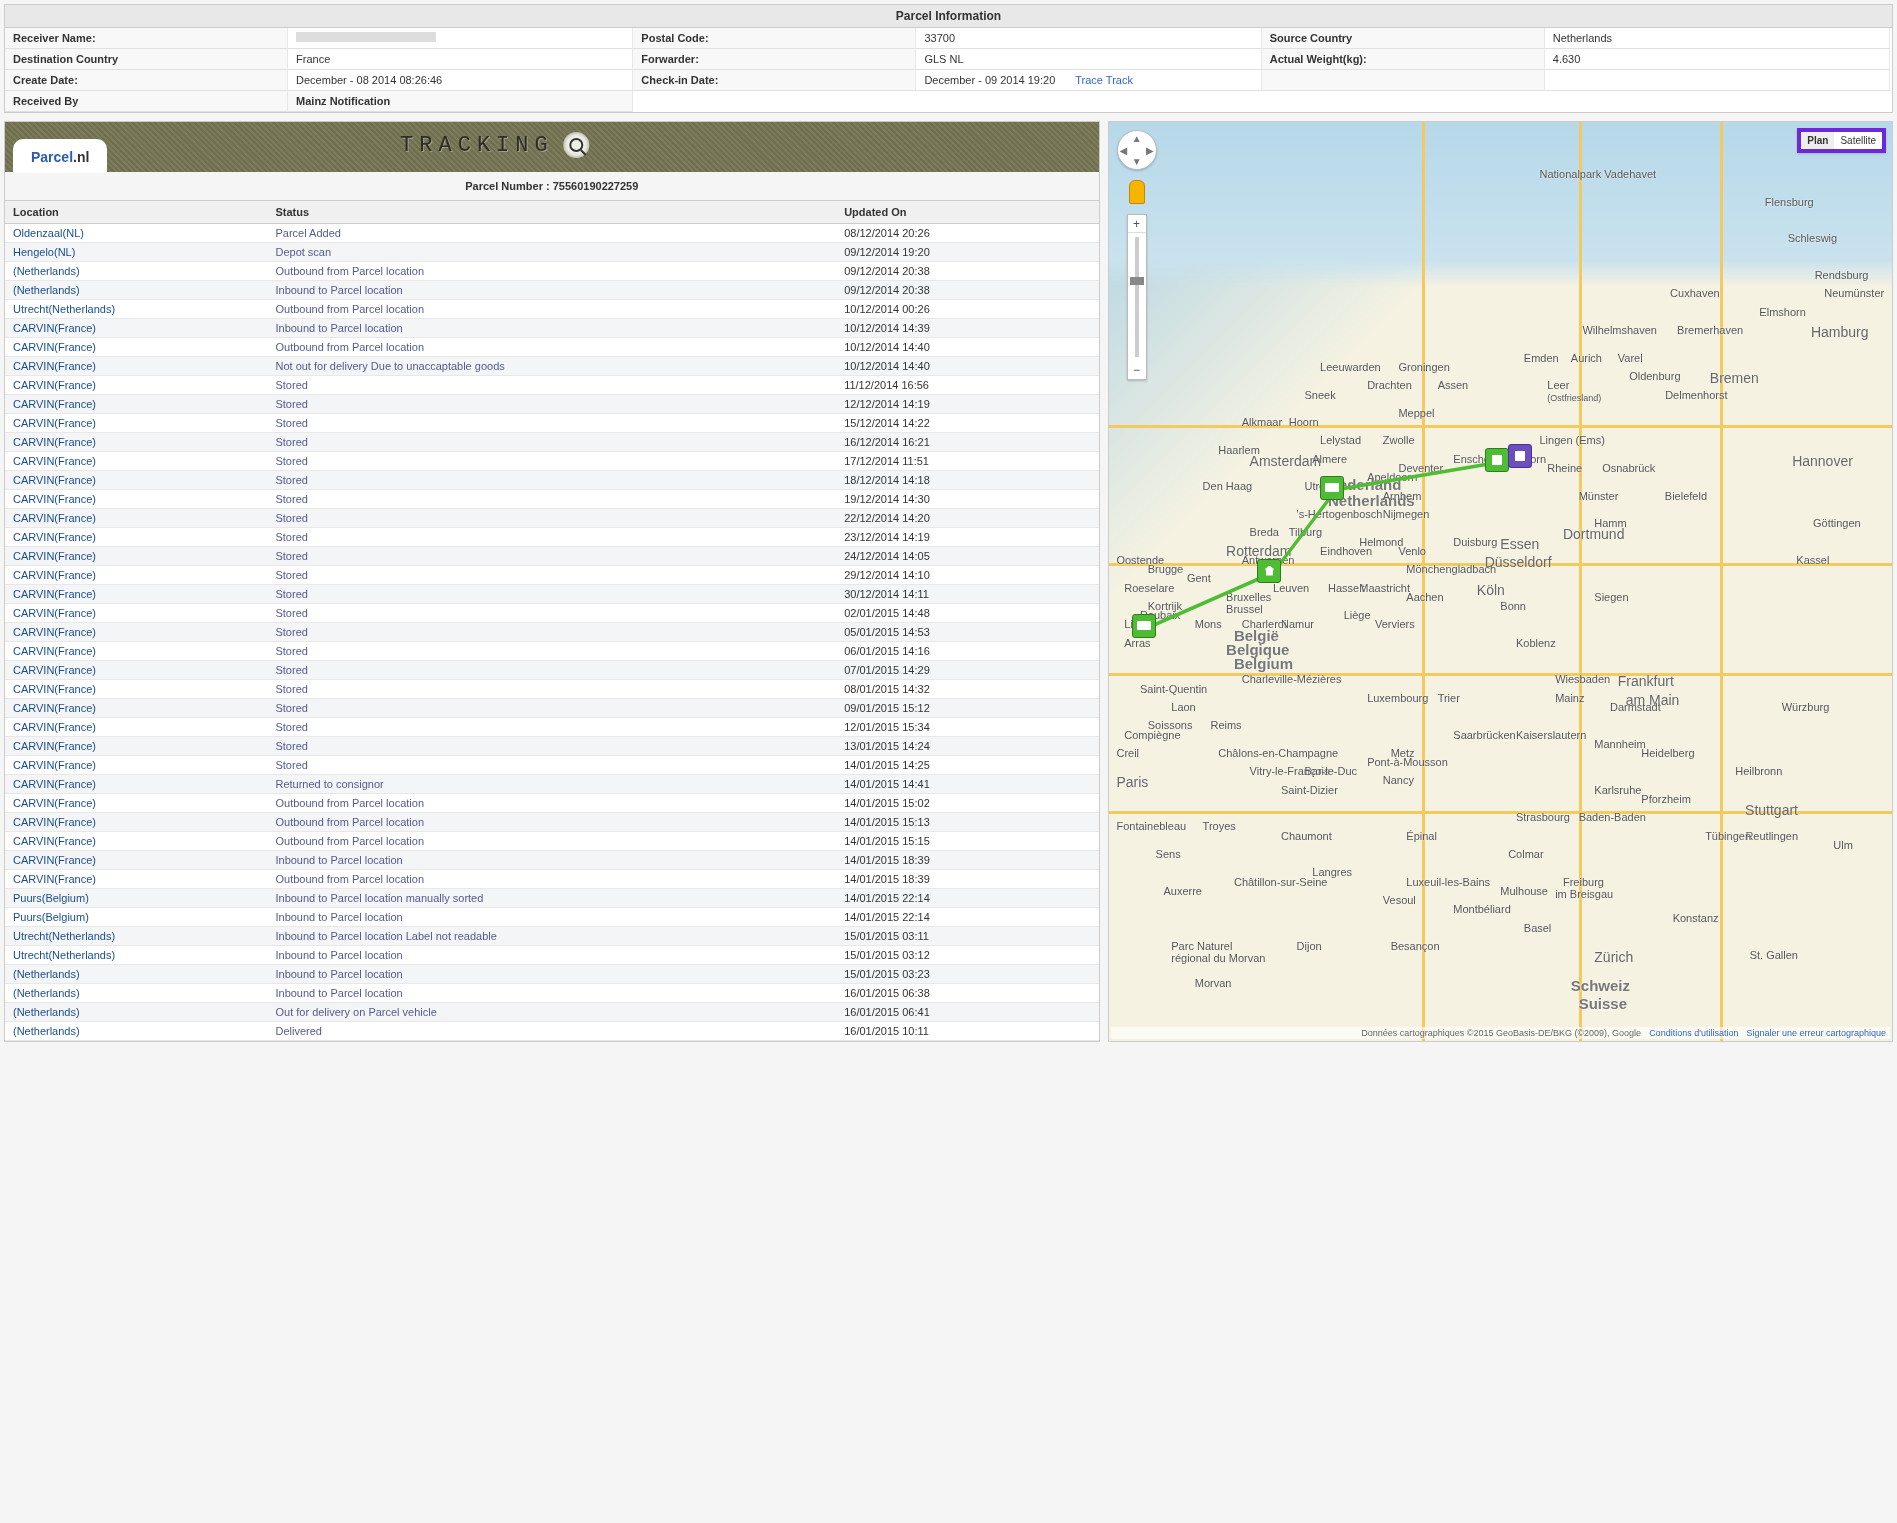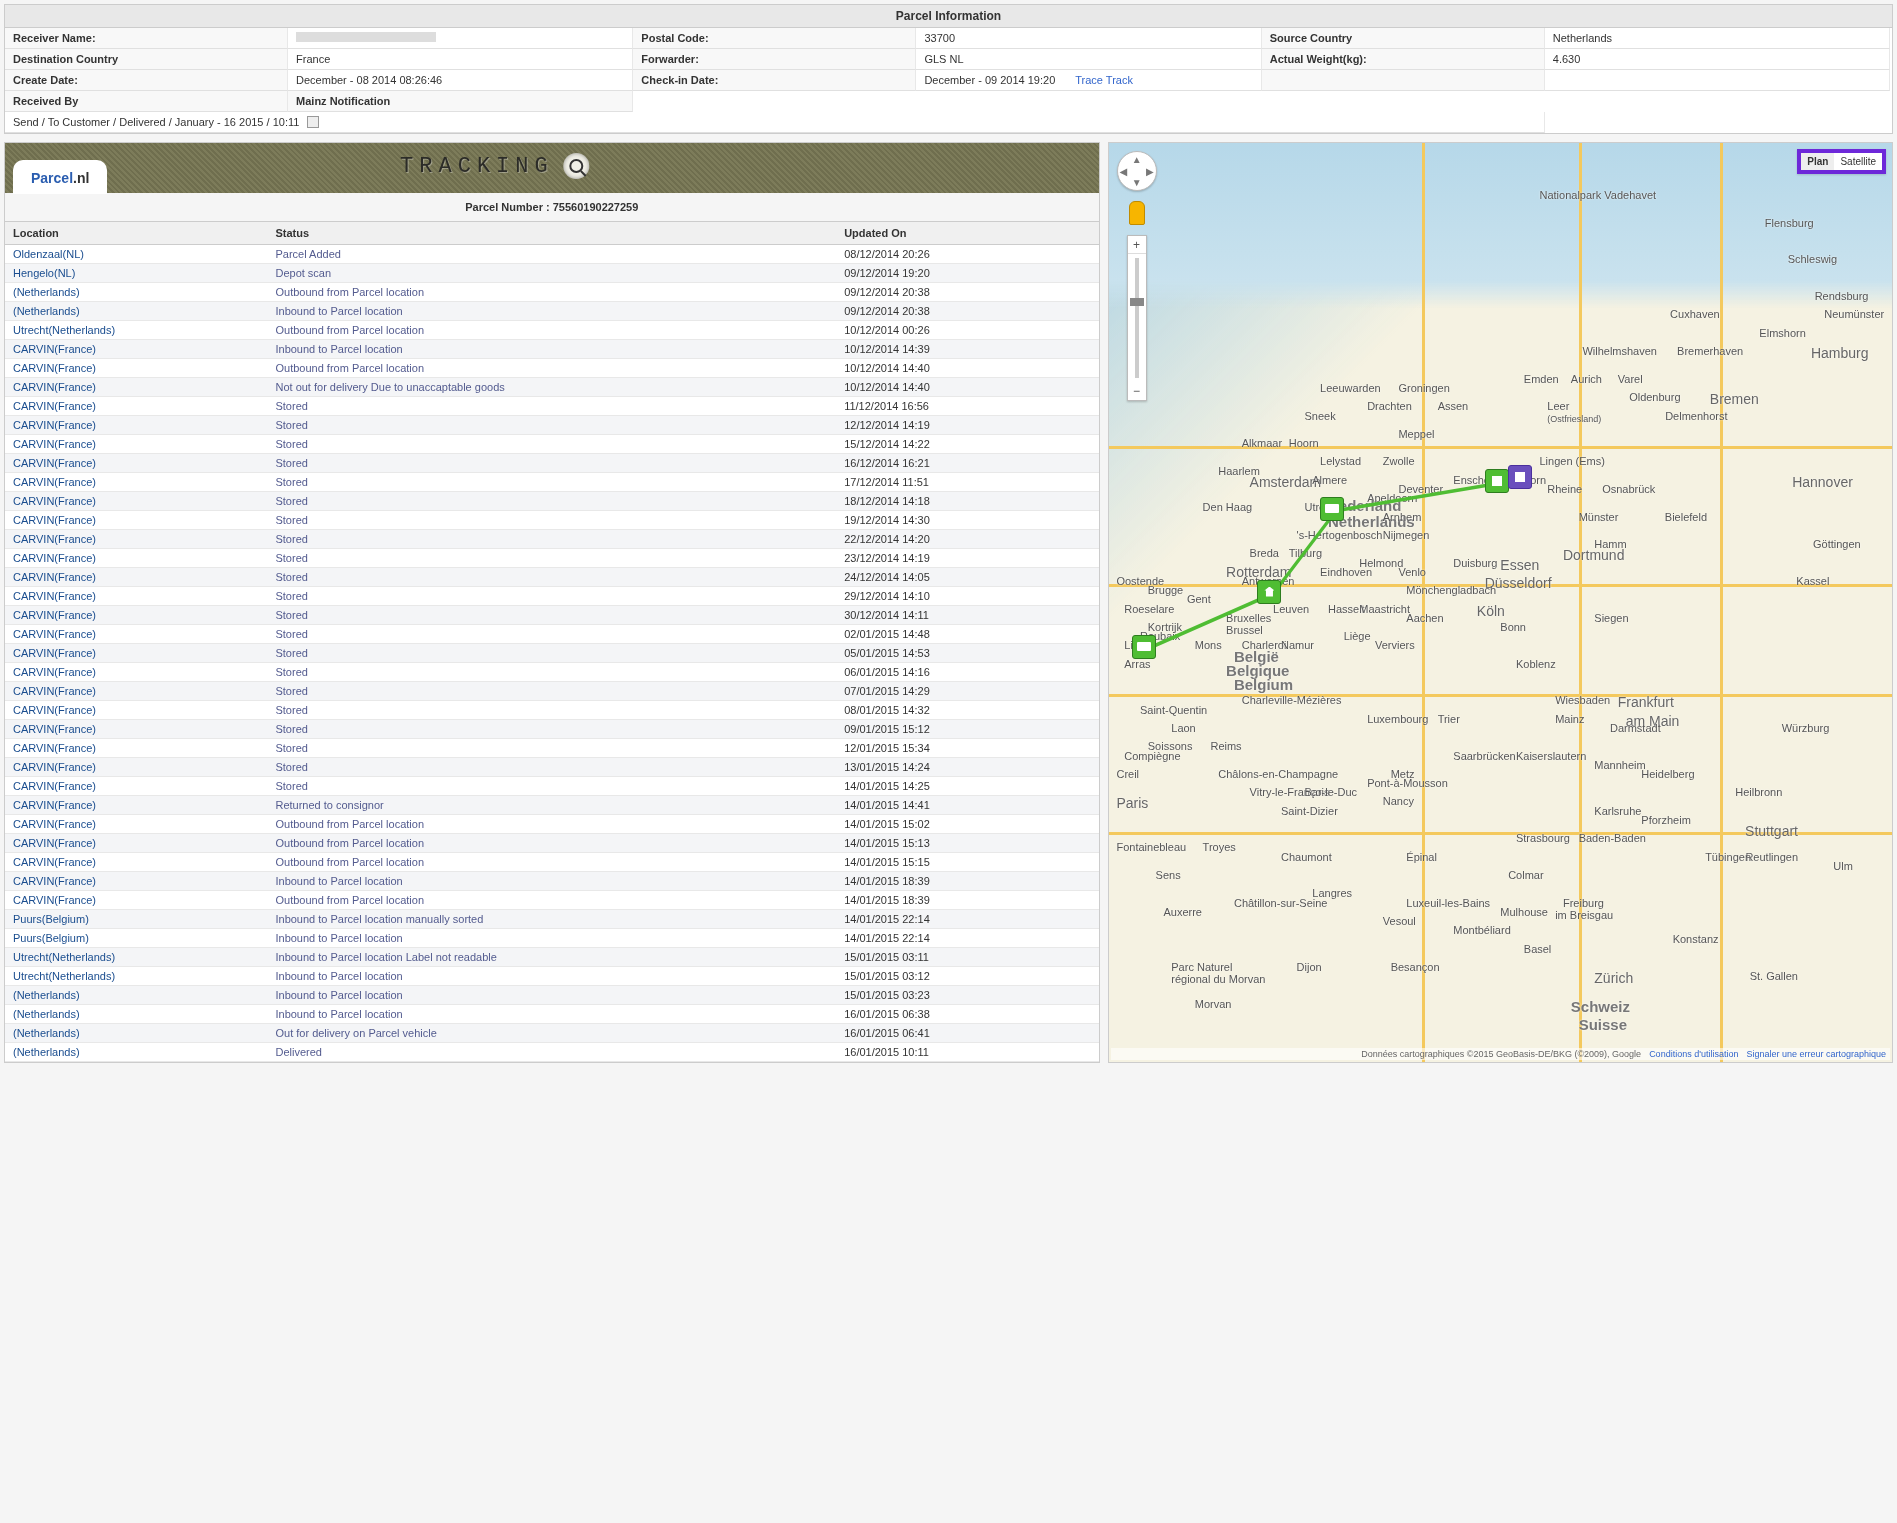--- a/index.html
+++ b/index.html
@@ -127,24 +127,20 @@
       <div class="pi-cell" style="display:flex; gap:20px;">
         <span>December - 09 2014 19:20</span>
         <a style="color:#3366cc; cursor:pointer;">Trace Track</a>
       </div>
       <div class="pi-cell lbl"></div>
       <div class="pi-cell"></div>
 
       <div class="pi-cell lbl">Received By</div>
 
       <div class="pi-cell lbl">Mainz Notification</div>
-      <div class="pi-cell pi-row-wide err-val">
-        <span>Send / To Customer / Delivered / January - 16 2015 / 10:11</span>
-        <span class="sq-icon"></span>
-      </div>
     </div>
   </div>
 
   <div class="content-row">
     <div class="left-panel">
       <div class="tracking-header">
         <div class="tab-parcel">
           <span class="p1">Parcel</span><span class="p2">.nl</span>
         </div>
         <div class="tracking-title">

